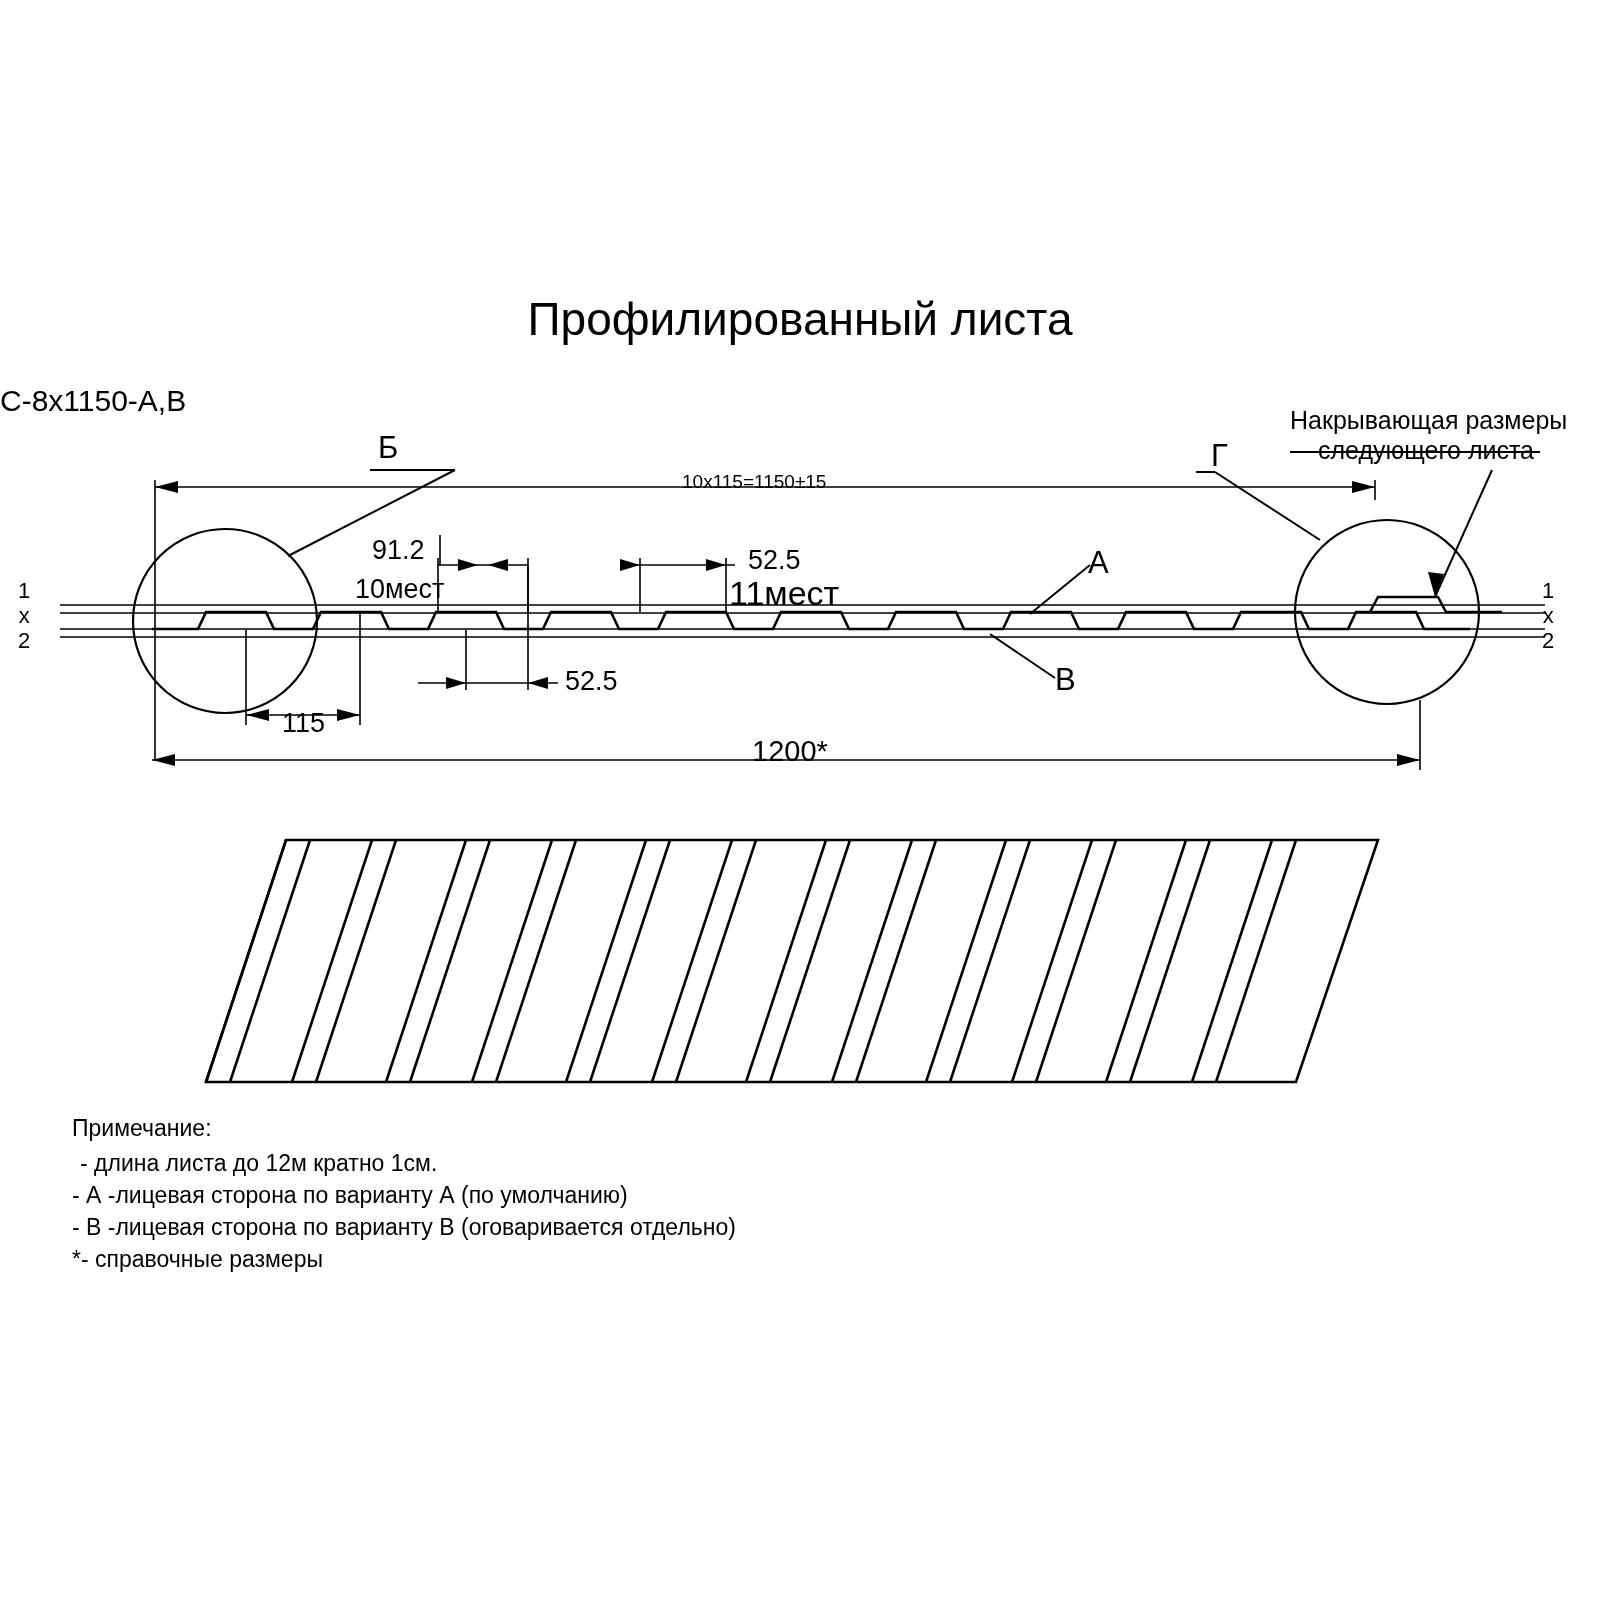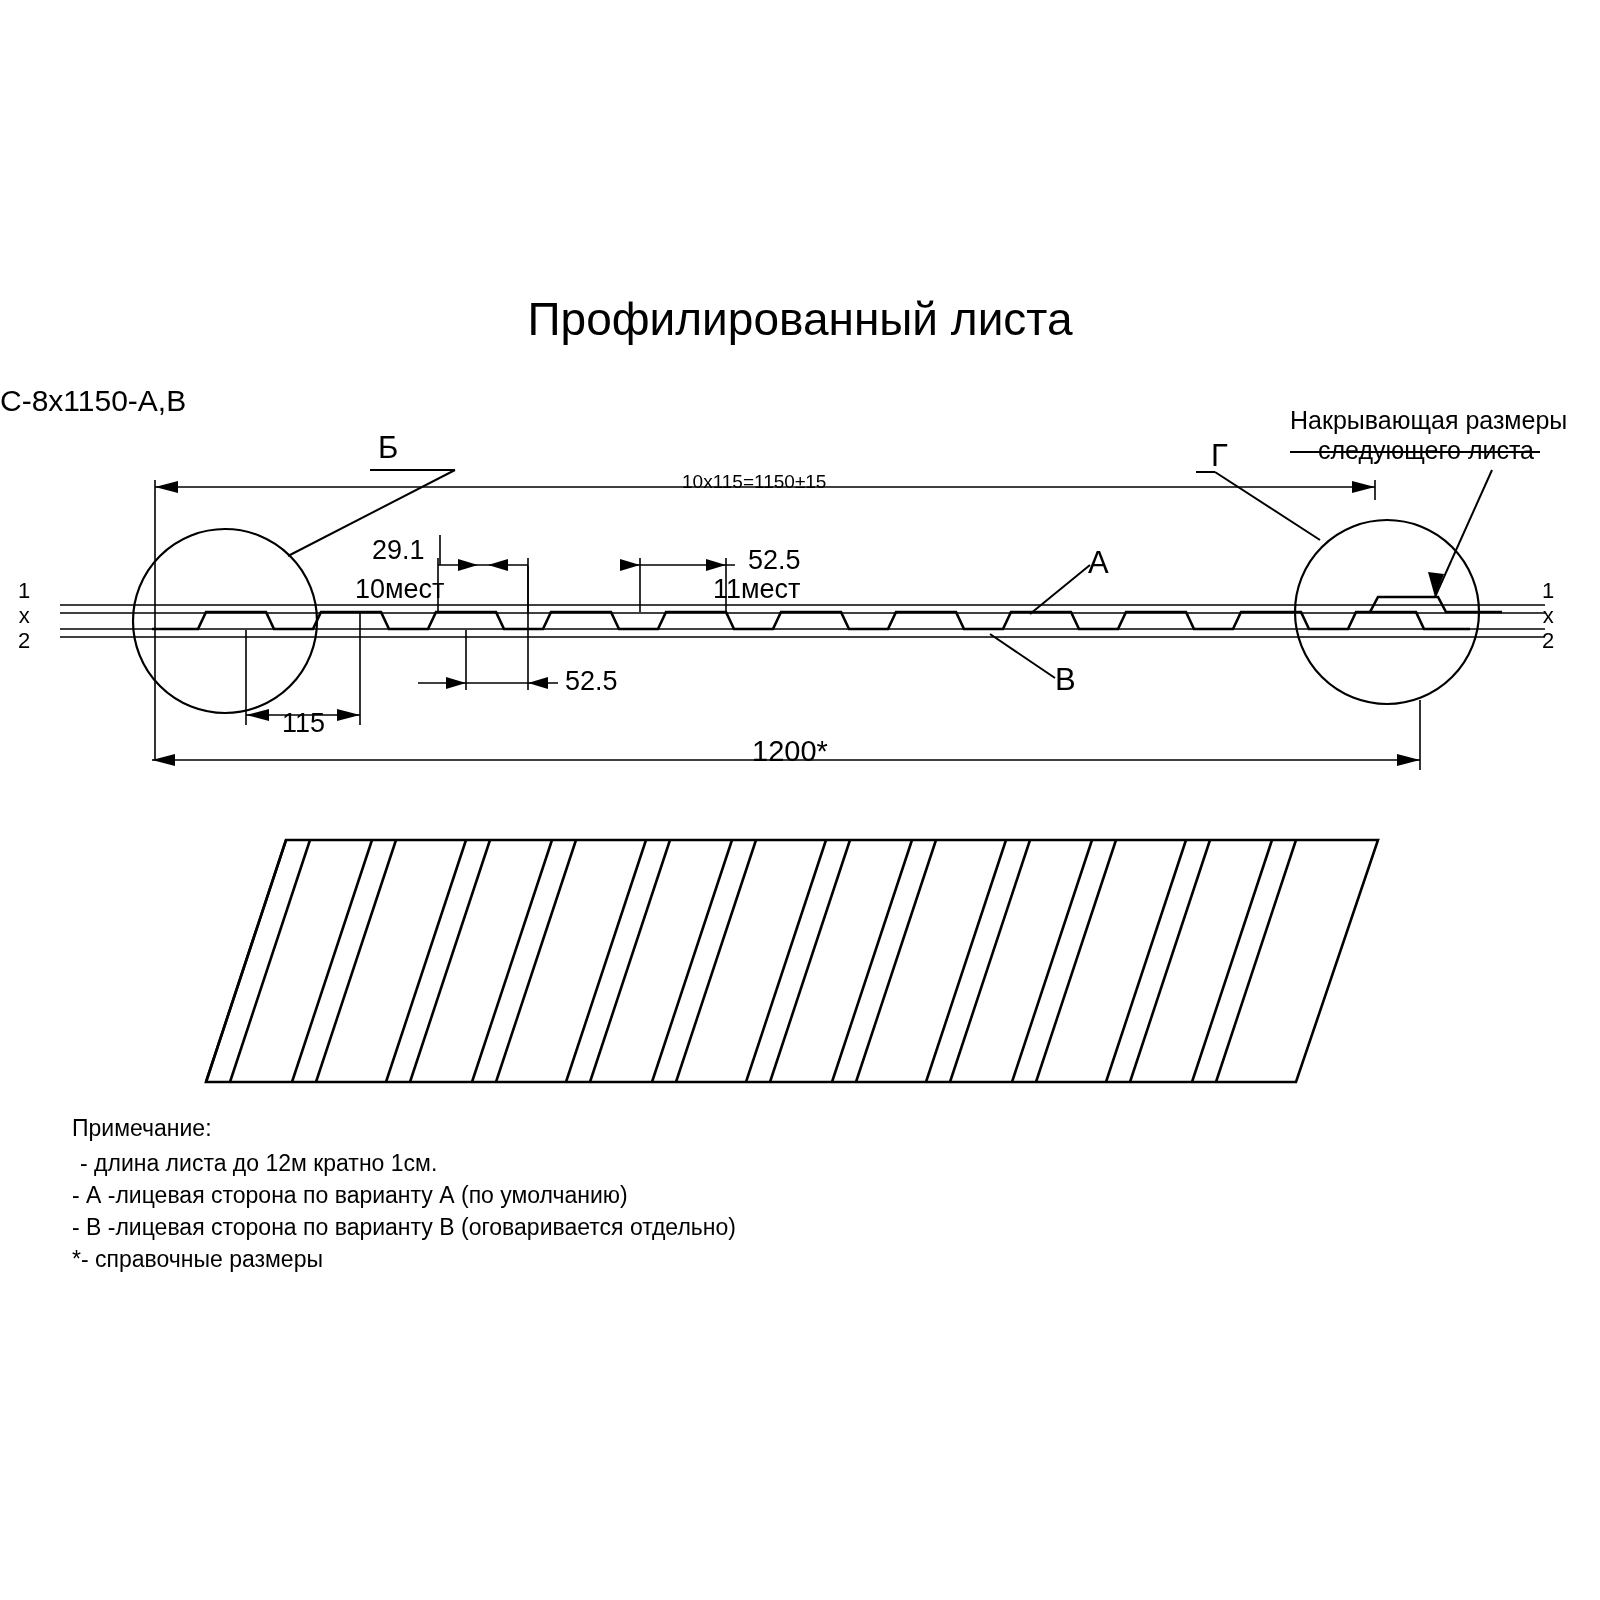--- a/index.html
+++ b/index.html
@@ -71,25 +71,25 @@
   <div class="lbl-big" style="left:1211px; top:438px;">Г</div>
   <div class="lbl-big" style="left:1088px; top:545px;">А</div>
   <div class="lbl-big" style="left:1055px; top:662px;">В</div>
 
   <div class="lbl" style="left:1290px; top:406px;">Накрывающая размеры</div>
   <div class="lbl" style="left:1290px; top:436px;margin-left:28px;">следующего листа</div>
 
   <div class="lbl" style="left:682px; top:471px; font-size:19px;">10х115=1150±15</div>
   <div class="lbl" style="left:752px; top:735px; font-size:29px;">1200*</div>
 
-  <div class="lbl" style="left:372px; top:535px; font-size:27px;">29.1</div>
+  <div class="lbl" style="left:372px; top:535px; font-size:27px;">91.2</div>
   <div class="lbl" style="left:355px; top:574px; font-size:27px;">10мест</div>
 
   <div class="lbl" style="left:748px; top:545px; font-size:27px;">52.5</div>
-  <div class="lbl" style="left:713px; top:574px; font-size:27px;">11мест</div>
+  <div class="lbl" style="left:729px; top:574px; font-size:34px;">11мест</div>
 
   <div class="lbl" style="left:565px; top:666px; font-size:27px;">52.5</div>
 
   <div class="lbl" style="left:282px; top:708px; font-size:27px;">115</div>
 
   <div class="vert" style="left:18px; top:578px;">1
 х
 2</div>
   <div class="vert" style="left:1542px; top:578px;">1
 х

